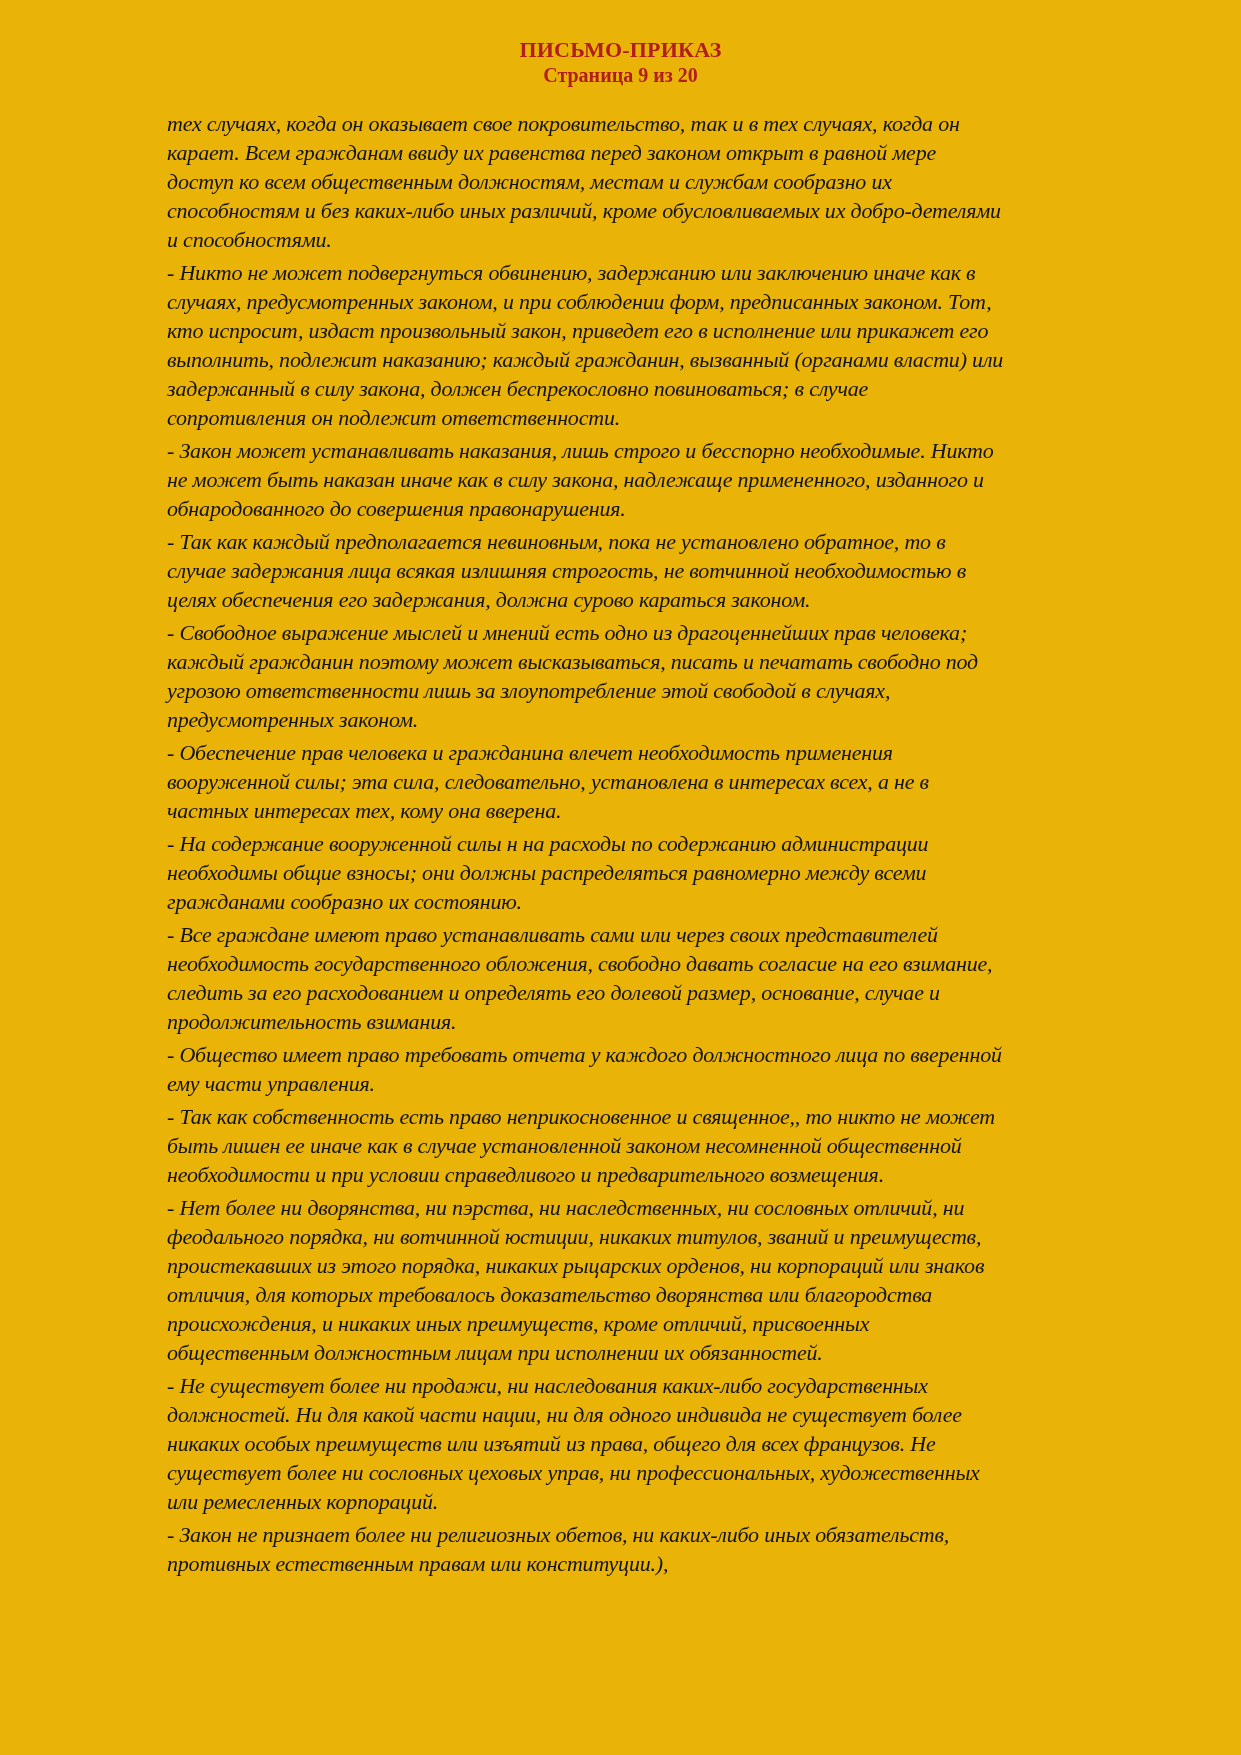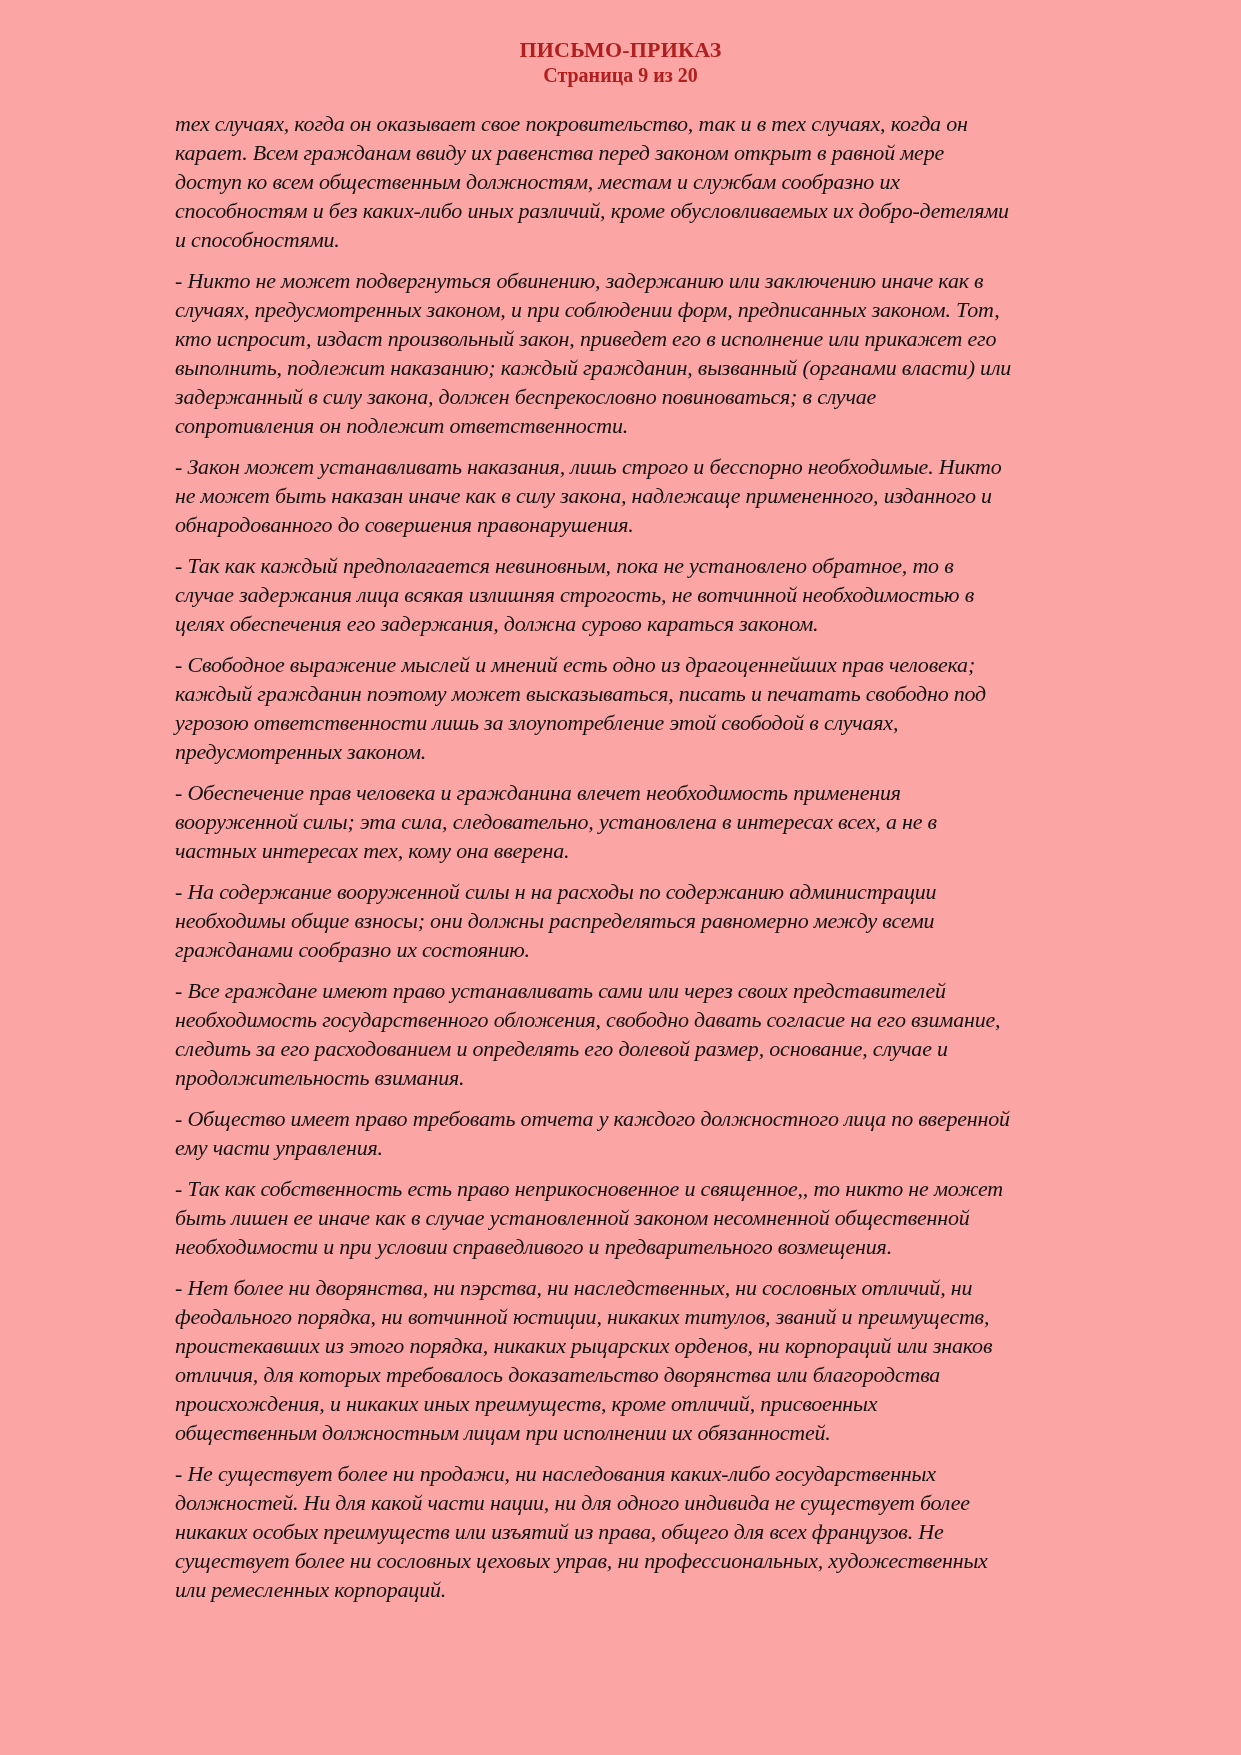--- a/index.html
+++ b/index.html
@@ -4,21 +4,21 @@
 <style>
   html, body {
     margin: 0;
     padding: 0;
     background: #ffffff;
   }
   .page {
     position: relative;
     width: 1241px;
     min-height: 1755px;
-    background: #fca5a5;
+    background: #eab308;
     box-sizing: border-box;
     font-family: "Liberation Serif", serif;
   }
   .doc-header {
     padding-top: 36px;
     text-align: center;
     font-weight: bold;
     color: #b01e1e;
   }
   .doc-title {
@@ -33,21 +33,21 @@
   .doc-body {
     margin: 21px 80px 0 163px;
     color: #131313;
     font-size: 22px;
     line-height: 29px;
     font-style: italic;
     letter-spacing: -0.2px;
   }
   .para {
     white-space: pre-line;
-    margin: 12px;
+    margin: 4px;
   }
   .para.regular {
     font-style: normal;
     letter-spacing: 0;
   }
 </style>
 </head>
 <body>
 
 <div class="page">
@@ -96,14 +96,16 @@
 феодального порядка, ни вотчинной юстиции, никаких титулов, званий и преимуществ,
 проистекавших из этого порядка, никаких рыцарских орденов, ни корпораций или знаков
 отличия, для которых требовалось доказательство дворянства или благородства
 происхождения, и никаких иных преимуществ, кроме отличий, присвоенных
 общественным должностным лицам при исполнении их обязанностей.</div>
     <div class="para">- Не существует более ни продажи, ни наследования каких-либо государственных
 должностей. Ни для какой части нации, ни для одного индивида не существует более
 никаких особых преимуществ или изъятий из права, общего для всех французов. Не
 существует более ни сословных цеховых управ, ни профессиональных, художественных
 или ремесленных корпораций.</div>
+    <div class="para">- Закон не признает более ни религиозных обетов, ни каких-либо иных обязательств,
+противных естественным правам или конституции.),</div>
   </div>
 </div>
 
 </body></html>

